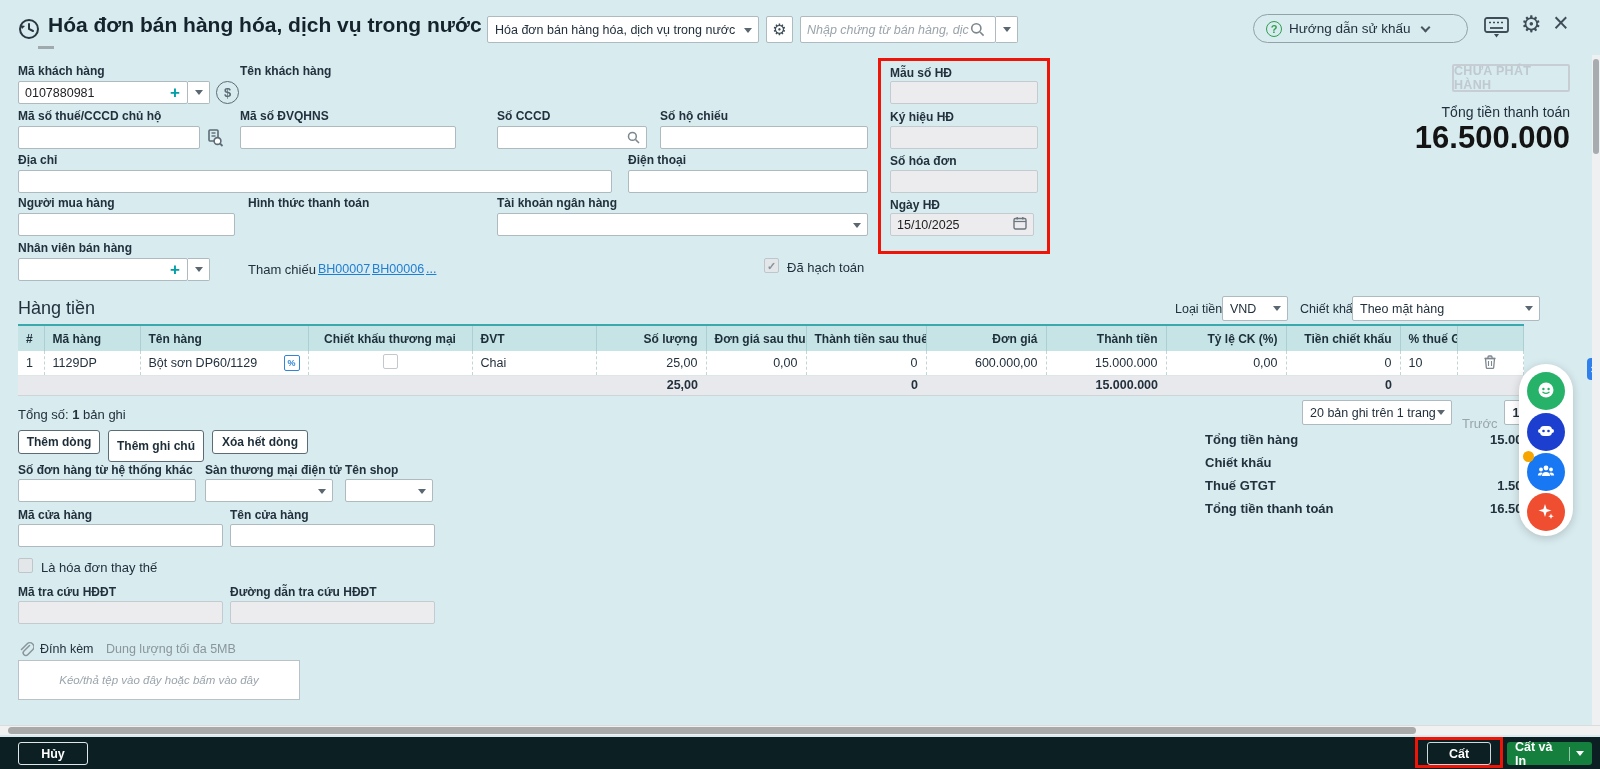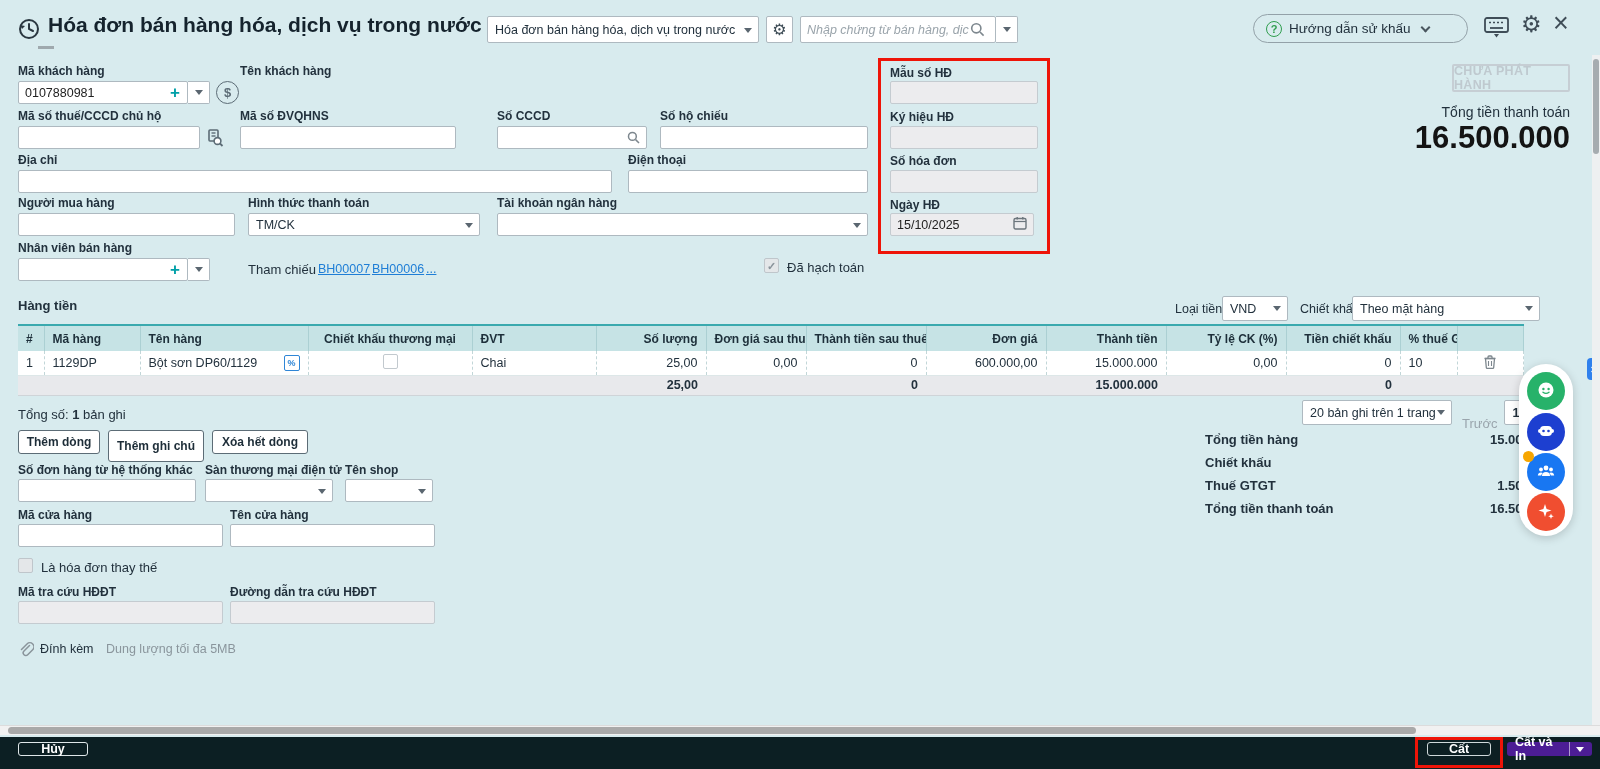--- a/index.html
+++ b/index.html
@@ -26,21 +26,21 @@
   .grid th.num,.grid td.num{text-align:right}
   .grid th.ctr,.grid td.ctr{text-align:center}
   .grid td{border-right:1px dashed #c2d6d8;border-bottom:1px solid #dde7e8;height:24px;padding:0 8px;white-space:nowrap;overflow:hidden}
   .grid tfoot td{background:#e8e9ec;border-right:none;border-bottom:1px solid #cfd4d8;font-weight:bold;height:20px}
   .tot-lbl{position:absolute;font-size:13px;font-weight:bold;color:#22313d}
   .tot-val{position:absolute;width:200px;text-align:right;font-size:13px;font-weight:bold;color:#22313d}
   .circle-btn{position:absolute;width:38px;height:38px;border-radius:50%;display:flex;align-items:center;justify-content:center;cursor:pointer}
   .icon-grey{color:#3f4d57}
   .chev{display:inline-block;width:7px;height:7px;border-right:2px solid #4a565f;border-bottom:2px solid #4a565f;transform:rotate(45deg)}
   .annotation{position:absolute;border:3px solid #ee1408;pointer-events:none}
-  .ftr-btn{position:absolute;height:14px;border-radius:3px;display:flex;align-items:center;justify-content:center;font-size:12.5px;font-weight:bold;cursor:pointer}
+  .ftr-btn{position:absolute;height:23px;border-radius:3px;display:flex;align-items:center;justify-content:center;font-size:12.5px;font-weight:bold;cursor:pointer}
 </style>
 </head>
 <body>
 
 <div id="app">
 
   <span class="abs" style="left:16px;top:16px">
     <svg width="26" height="26" viewBox="0 0 26 26">
         <circle cx="13" cy="13" r="9" fill="none" stroke="#2a3740" stroke-width="2"></circle>
         <path d="M13 8 v5 l4 2" fill="none" stroke="#2a3740" stroke-width="2" stroke-linecap="round"></path>
@@ -125,24 +125,20 @@
   <div class="lbl" style="left:18px;top:153px">Địa chỉ</div>
   <input class="inp" style="left: 18px; top: 170px; width: 594px;">
 
   <div class="lbl" style="left:628px;top:153px">Điện thoại</div>
   <input class="inp" style="left: 628px; top: 170px; width: 240px;">
 
   <div class="lbl" style="left:18px;top:196px">Người mua hàng</div>
   <input class="inp" style="left: 18px; top: 213px; width: 217px;">
 
   <div class="lbl" style="left:248px;top:196px">Hình thức thanh toán</div>
-  <div class="sel" style="left:248px;top:213px;width:232px">
-    <span>TM/CK</span>
-    <span class="car"></span>
-  </div>
 
   <div class="lbl" style="left:497px;top:196px">Tài khoản ngân hàng</div>
   <div class="sel" style="left:497px;top:213px;width:371px">
     <span class="car"></span>
   </div>
 
   <div class="lbl" style="left:18px;top:241px">Nhân viên bán hàng</div>
   <input class="inp" style="left: 18px; top: 258px; width: 170px; padding-right: 20px;">
   <span class="abs plus" style="left:170px;top:261px">+</span>
   <div class="caret-btn" style="left:188px;top:258px">
@@ -172,21 +168,21 @@
           <line x1="4.2" y1="1" x2="4.2" y2="3.5" stroke="#6c767d" stroke-width="1.4"></line>
           <line x1="9.8" y1="1" x2="9.8" y2="3.5" stroke="#6c767d" stroke-width="1.4"></line>
         </svg></span>
   </div>
   <div class="annotation" style="left:878px;top:58px;width:172px;height:196px"></div>
 
   <div class="abs" style="left:1452px;top:64px;width:118px;height:28px;border:2px solid #c6ced4;border-radius:2px;display:flex;align-items:center;justify-content:center;font-size:12.5px;font-weight:bold;color:#bfc9cf;letter-spacing:.3px">CHƯA PHÁT HÀNH</div>
   <div class="abs" style="left:1370px;top:104px;width:200px;text-align:right;font-size:14px;color:#22313d">Tổng tiền thanh toán</div>
   <div class="abs" style="left:1270px;top:120px;width:300px;text-align:right;font-size:31px;font-weight:bold;color:#141414">16.500.000</div>
 
-  <div class="abs" style="left:18px;top:298px;font-size:13px;font-weight:bold">Hàng tiền</div>
+  <div class="abs" style="left:18px;top:298px;font-size:18px;font-weight:normal">Hàng tiền</div>
   <div class="abs" style="left:1175px;top:302px;font-size:12.5px">Loại tiền</div>
   <div class="sel" style="left:1222px;top:296px;width:66px;height:25px">
     <span>VND</span>
     <span class="car"></span>
   </div>
   <div class="abs" style="left:1300px;top:302px;font-size:12.5px">Chiết khấu</div>
   <div class="sel" style="left:1352px;top:296px;width:188px;height:25px">
     <span>Theo mặt hàng</span>
     <span class="car"></span>
   </div>
@@ -326,20 +322,21 @@
   <div class="lbl" style="left:230px;top:585px">Đường dẫn tra cứu HĐĐT</div>
   <div class="inp dis" style="left:230px;top:601px;width:205px"></div>
 
   <span class="abs" style="left:18px;top:641px">
     <svg width="16" height="17" viewBox="0 0 16 17">
         <path d="M11.5 4.5 l-5.5 5.5 a2.6 2.6 0 0 0 3.7 3.7 l5-5 a4 4 0 0 0-5.7-5.7 l-5.5 5.5" fill="none" stroke="#8a949b" stroke-width="1.5" stroke-linecap="round"></path>
       </svg>
   </span>
   <div class="abs" style="left:40px;top:642px;font-size:12.5px;font-weight:normal">Đính kèm</div>
   <div class="abs" style="left:106px;top:642px;font-size:12.5px;color:#8a959c">Dung lượng tối đa 5MB</div>
+  <div class="abs" style="left:18px;top:660px;width:282px;height:40px;background:#fff;border:1px solid #b9c2c8;display:flex;align-items:center;justify-content:center;font-size:11.5px;font-style:italic;color:#9aa4ab;cursor:pointer">Kéo/thả tệp vào đây hoặc bấm vào đây</div>
 
   <div class="abs" style="left:0;top:725px;width:1600px;height:10px;background:#f1f1f1;border-top:1px solid #dcdcdc">
     <div style="position:absolute;left:8px;top:1px;width:1408px;height:7px;background:#a9a9a9;border-radius:4px"></div>
   </div>
   <div class="abs" style="left:1592px;top:55px;width:8px;height:670px;background:#eef0f1">
     <div style="position:absolute;left:1px;top:4px;width:6px;height:95px;background:#a6acb0;border-radius:3px"></div>
   </div>
 
   <div class="abs" style="left:1519px;top:364px;width:54px;height:172px;background:#fff;border-radius:27px;box-shadow:0 2px 10px rgba(0,0,0,.18)"></div>
   <div class="circle-btn" style="left:1527px;top:372px;background:#27b26a">
@@ -374,19 +371,19 @@
     <span><svg width="22" height="22" viewBox="0 0 22 22">
           <path d="M10 4 l1.6 4.9 L16.5 10.5 l-4.9 1.6 L10 17 l-1.6-4.9 L3.5 10.5 l4.9-1.6 z" fill="#fff"></path>
           <path d="M16 13.5 l.8 2 2 .8 -2 .8 -.8 2 -.8-2 -2-.8 2-.8 z" fill="#fff"></path>
         </svg></span>
   </div>
 
   <div class="abs" style="left:0;top:737px;width:1600px;height:32px;background:#0c1f23"></div>
   <div class="ftr-btn" style="left:18px;top:742px;width:70px;background:transparent;border:1px solid #dfe7e9;color:#fff">Hủy</div>
   <div class="ftr-btn" style="left:1427px;top:742px;width:64px;background:transparent;border:1px solid #cfd8da;color:#fff">Cất</div>
   <div class="annotation" style="left:1415px;top:737px;width:88px;height:31px"></div>
-  <div class="ftr-btn" style="left:1507px;top:742px;width:85px;background:#4c1d95;color:#fff;justify-content:flex-start;padding:0 8px">
+  <div class="ftr-btn" style="left:1507px;top:742px;width:85px;background:#15803d;color:#fff;justify-content:flex-start;padding:0 8px">
     <span>Cất và In</span>
     <span style="width:1px;height:14px;background:rgba(255,255,255,.55);margin:0 6px 0 7px"></span>
     <span class="car" style="border-top-color:#fff"></span>
   </div>
 
 </div>
 
 </body></html>

